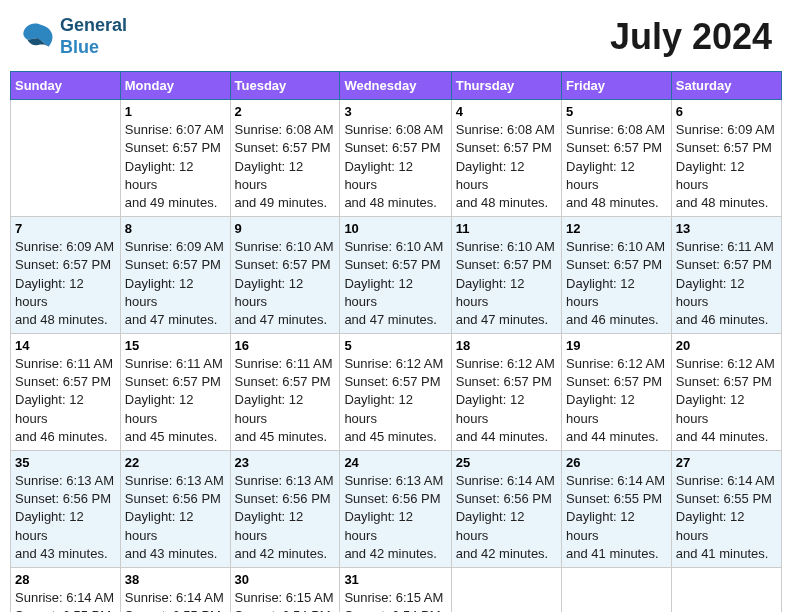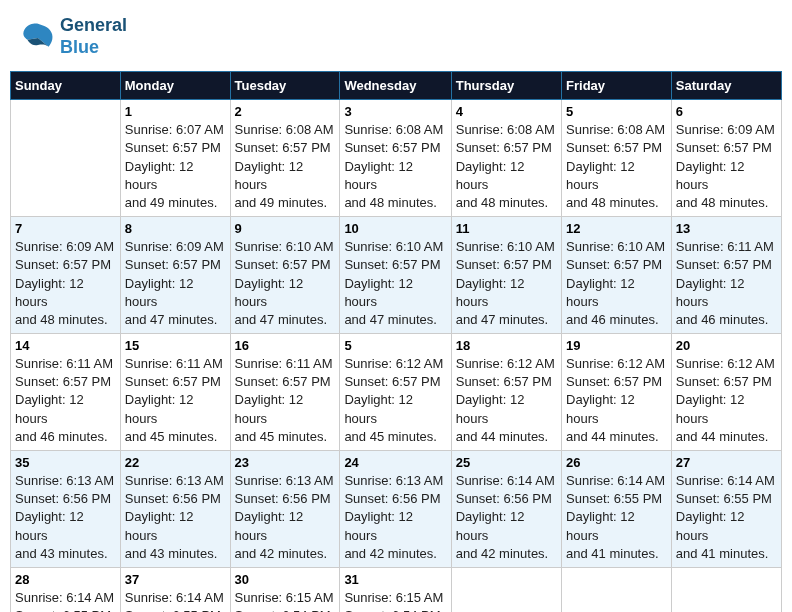--- a/index.html
+++ b/index.html
@@ -47,21 +47,21 @@
       font-size: 16px;
       color: #333;
       font-weight: normal;
     }
     table {
       width: 100%;
       border-collapse: collapse;
       font-size: 11px;
     }
     thead tr th {
-      background: #0f172a;
+      background: #8b5cf6;
       color: #fff;
       padding: 6px 4px;
       text-align: left;
       font-size: 13px;
       font-weight: bold;
       border: 1px solid #2471a3;
     }
     tbody tr td {
       border: 1px solid #ccc;
       vertical-align: top;
@@ -96,20 +96,21 @@
   <div class="logo">
     <svg class="logo-bird" viewBox="0 0 40 34" xmlns="http://www.w3.org/2000/svg">
       <path d="M20 2 C20 2 10 0 5 8 C0 16 8 20 8 20 L20 18 L32 28 C32 28 38 22 36 14 C34 6 26 4 20 2Z" fill="#2e86c1"></path>
       <path d="M20 18 L8 20 C8 20 12 28 20 26 C28 24 32 28 32 28 L20 18Z" fill="#1a5276"></path>
     </svg>
     <div>
       <div class="logo-text">General<br><span>Blue</span></div>
     </div>
   </div>
   <div class="title-block">
+    <h1>July 2024</h1>
   </div>
 </div>
 
 <table>
   <thead>
     <tr>
     <th>Sunday</th>
         <th>Monday</th>
         <th>Tuesday</th>
         <th>Wednesday</th>
@@ -319,21 +320,21 @@
       </tr>
       <tr>
         <td>
           <span class="day-num">28</span>
           <div class="day-detail" style="white-space: pre-line;">Sunrise: 6:14 AM
 Sunset: 6:55 PM
 Daylight: 12 hours
 and 40 minutes.</div>
         </td>
         <td>
-          <span class="day-num">37</span>
+          <span class="day-num">38</span>
           <div class="day-detail" style="white-space: pre-line;">Sunrise: 6:14 AM
 Sunset: 6:55 PM
 Daylight: 12 hours
 and 40 minutes.</div>
         </td>
         <td>
           <span class="day-num">30</span>
           <div class="day-detail" style="white-space: pre-line;">Sunrise: 6:15 AM
 Sunset: 6:54 PM
 Daylight: 12 hours

